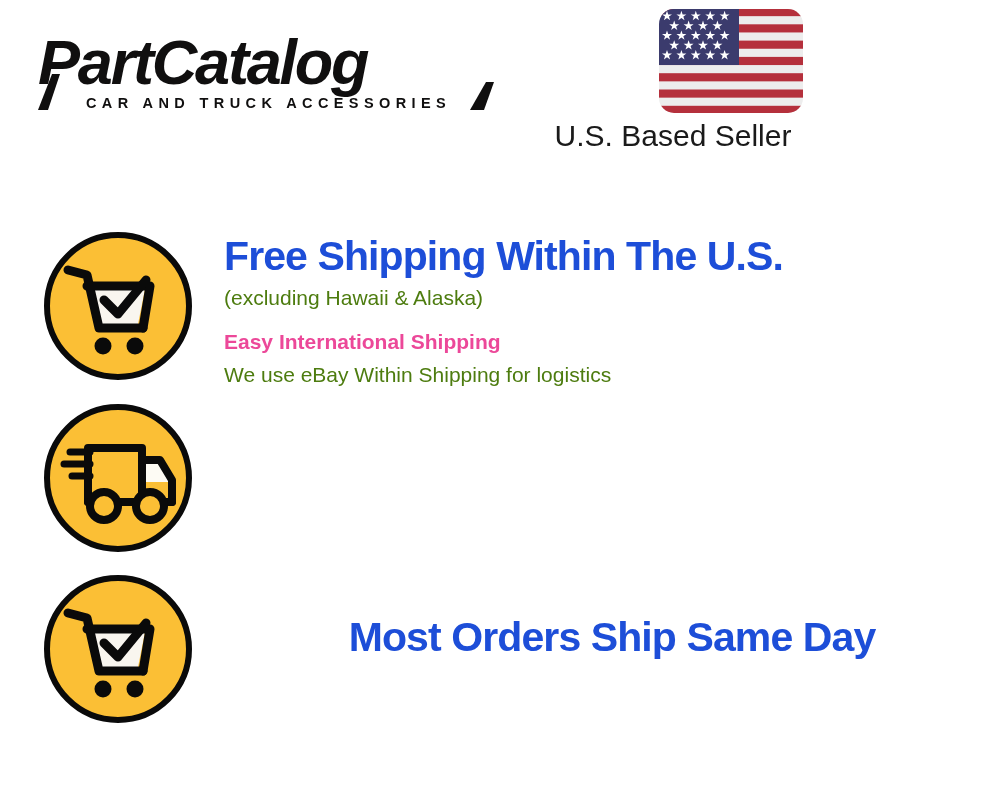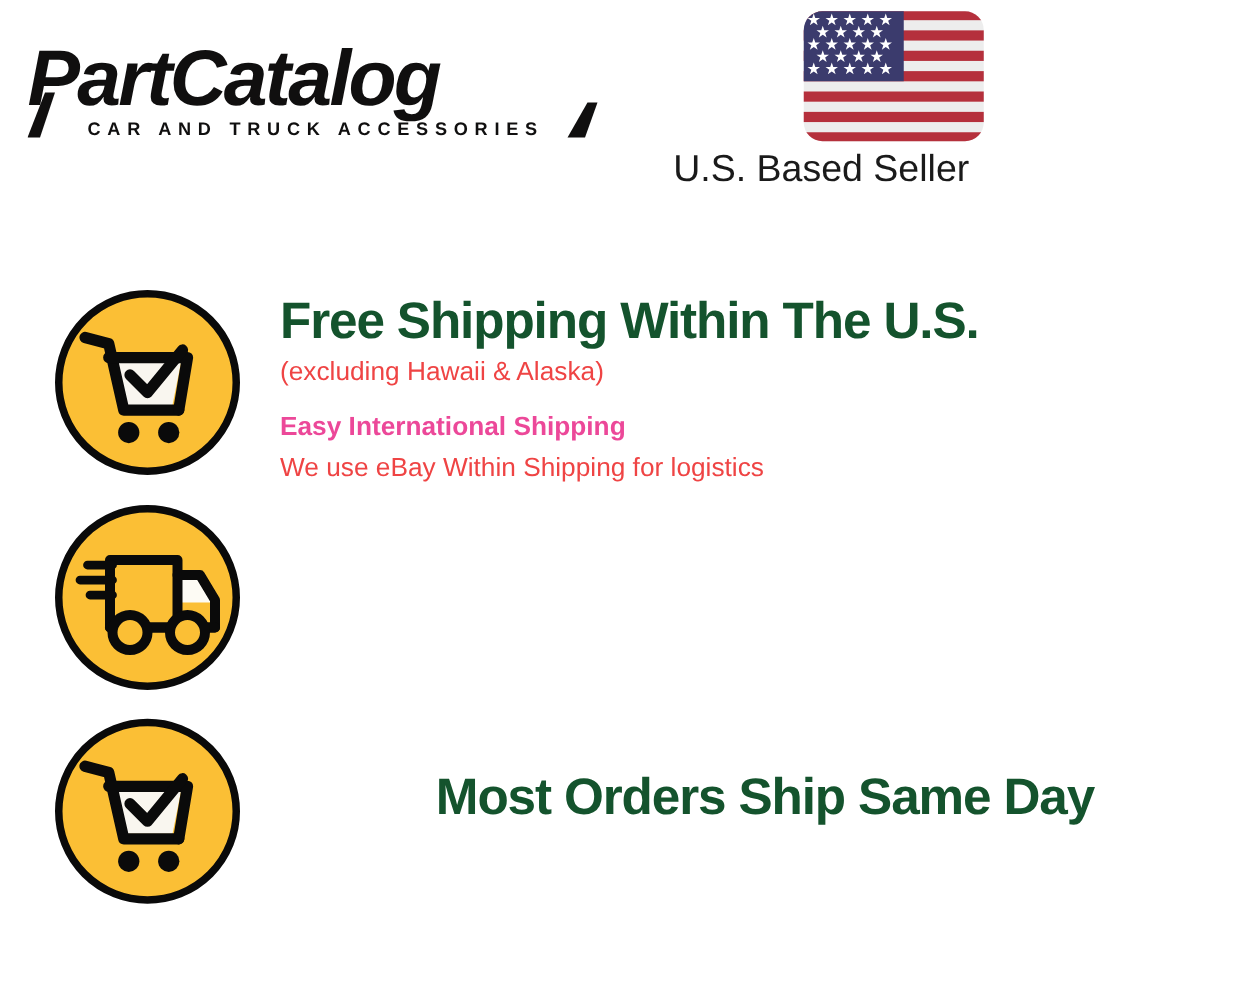--- a/index.html
+++ b/index.html
@@ -20,21 +20,21 @@
   .banner {
     position: relative;
     width: 1000px;
     height: 800px;
     background: #ffffff;
   }
 
   
   .header {
     position: absolute;
-    left: 0;
+    left: 16px;
     top: 0;
     width: 800px;
     height: 170px;
   }
 
   .brand-logo {
     position: absolute;
     left: 22px;
     top: 22px;
     width: 470px;
@@ -116,30 +116,30 @@
     flex: 1 1 auto;
     padding-left: 30px;
   }
 
   .feature-title {
     font-family: "Liberation Sans", "DejaVu Sans", sans-serif;
     font-weight: 700;
     font-size: 41px;
     letter-spacing: -0.9px;
     line-height: 1.02;
-    color: #14532d;
+    color: #1d4ed8;
     white-space: nowrap;
   }
 
   .feature-sub {
     font-family: "Liberation Sans", "DejaVu Sans", sans-serif;
     font-weight: 400;
     font-size: 21px;
     line-height: 1.35;
-    color: #ef4444;
+    color: #4d7c0f;
     margin-top: 6px;
     white-space: nowrap;
   }
 
   .feature-sub-strong {
     font-family: "Liberation Sans", "DejaVu Sans", sans-serif;
     font-weight: 700;
     font-size: 21px;
     line-height: 1.3;
     color: #ec4899;

